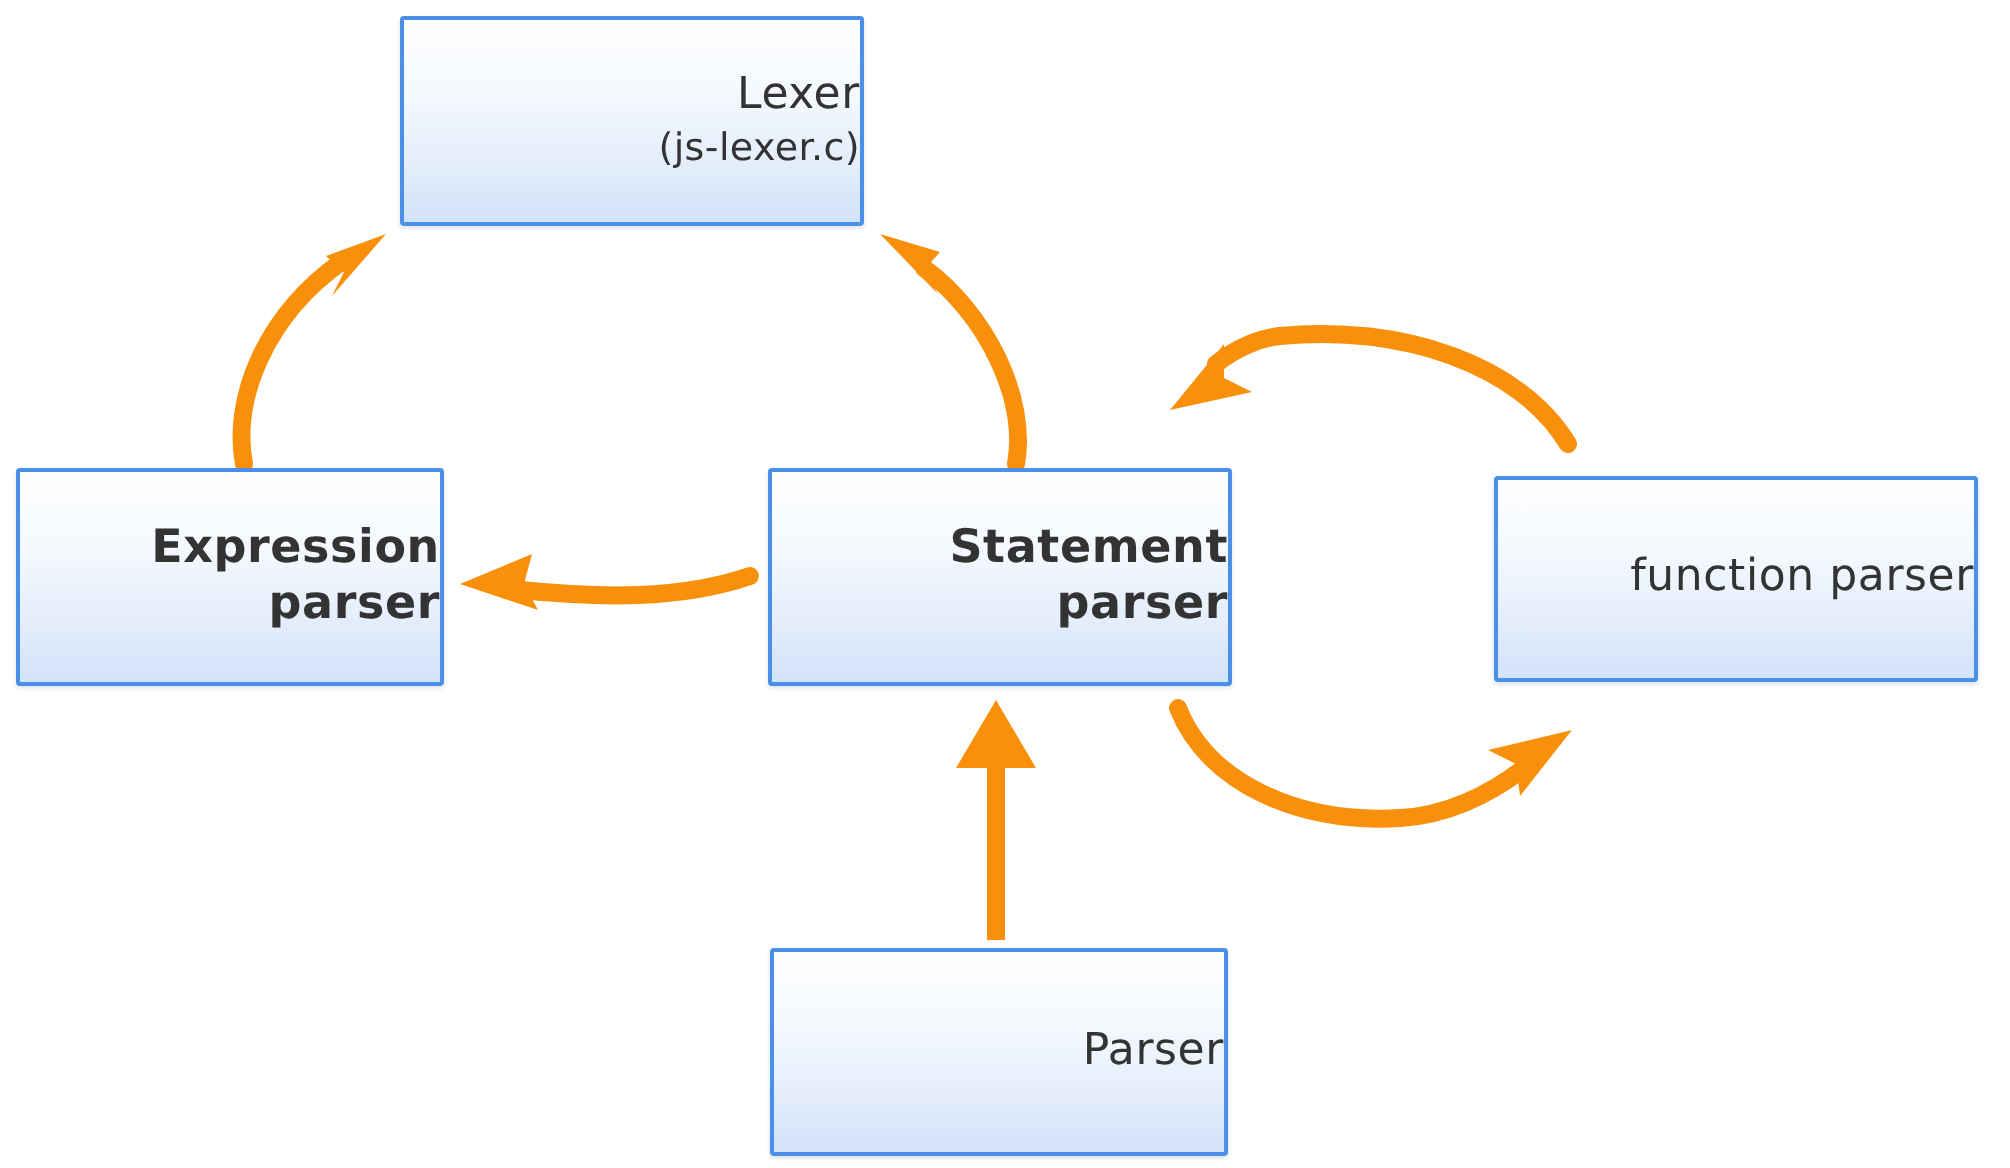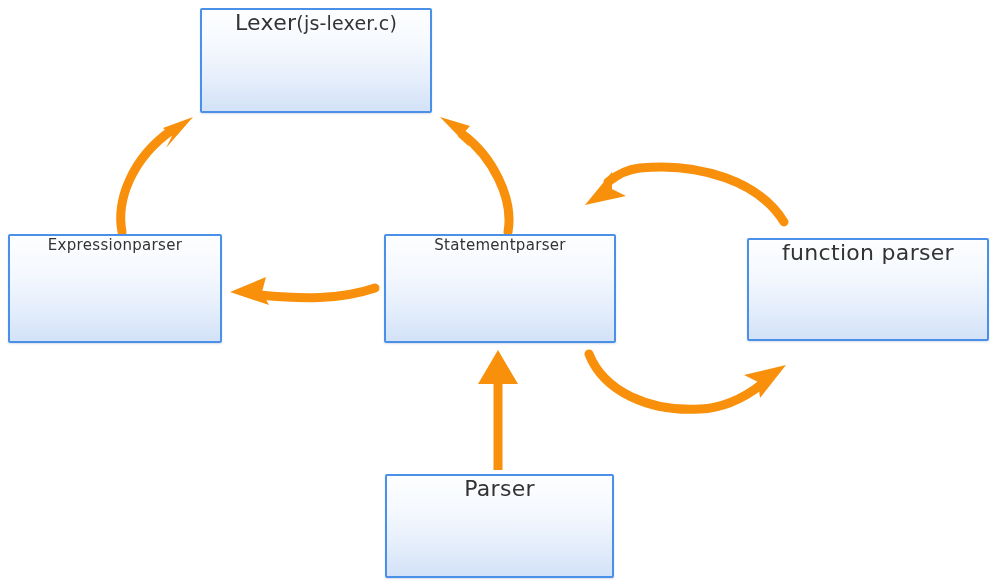--- a/index.html
+++ b/index.html
@@ -31,41 +31,41 @@
     pointer-events: none;
   }
   .node-box {
     position: absolute;
     box-sizing: border-box;
     border: 2px solid #4A90E8;
     border-radius: 2px;
     background: linear-gradient(to bottom, #fdfeff 0%, #f4f8fe 38%, #e3edfb 72%, #d3e2f8 100%);
     box-shadow: 0 1px 2px rgba(120,140,170,0.28);
     display: flex;
-    flex-direction: row;
-    align-items: flex-start;
+    flex-direction: column;
+    align-items: flex-end;
     justify-content: center;
     text-align: center;
     color: #3a3a3a;
     line-height: 1.2;
   }
   .node-title {
     font-size: 22px;
     letter-spacing: 0.3px;
     color: #333333;
     white-space: nowrap;
   }
   .node-sub {
     font-size: 19px;
     letter-spacing: 0.2px;
     color: #333333;
     white-space: nowrap;
     margin-top: 2px;
   }
-  .node-title.small { font-size: 15px; }
+  .node-title.small { font-size: 23px; font-weight: bold; }
   .node-sub.small { font-size: 18px; }
 
   
   #node-lexer      { left: 200px; top: 8px;   width: 232px; height: 105px; }
   #node-expression { left: 8px;   top: 234px; width: 214px; height: 109px; }
   #node-statement  { left: 384px; top: 234px; width: 232px; height: 109px; }
   #node-function   { left: 747px; top: 238px; width: 242px; height: 103px; }
   #node-parser     { left: 385px; top: 474px; width: 229px; height: 104px; }
 </style>
 </head>

